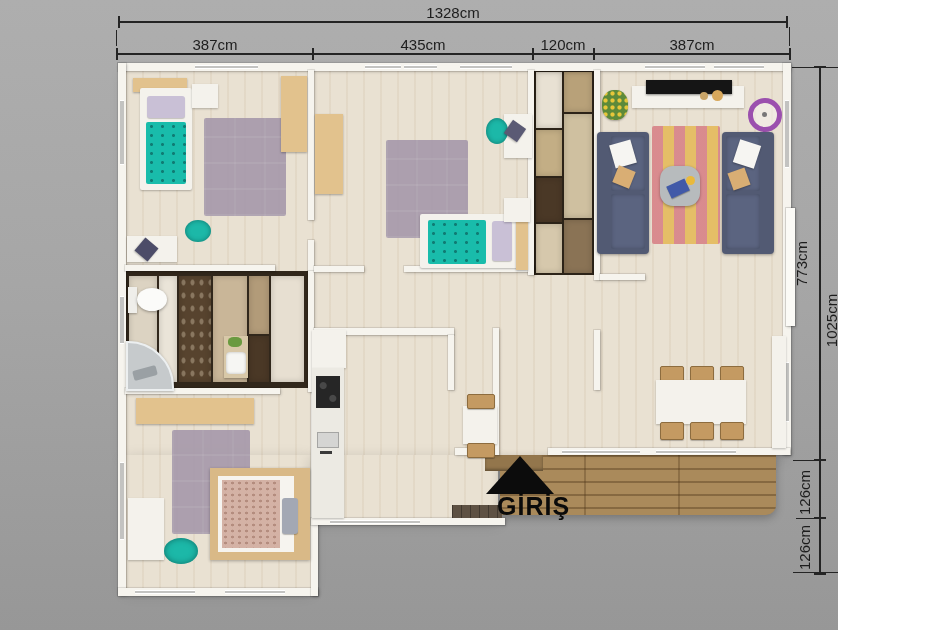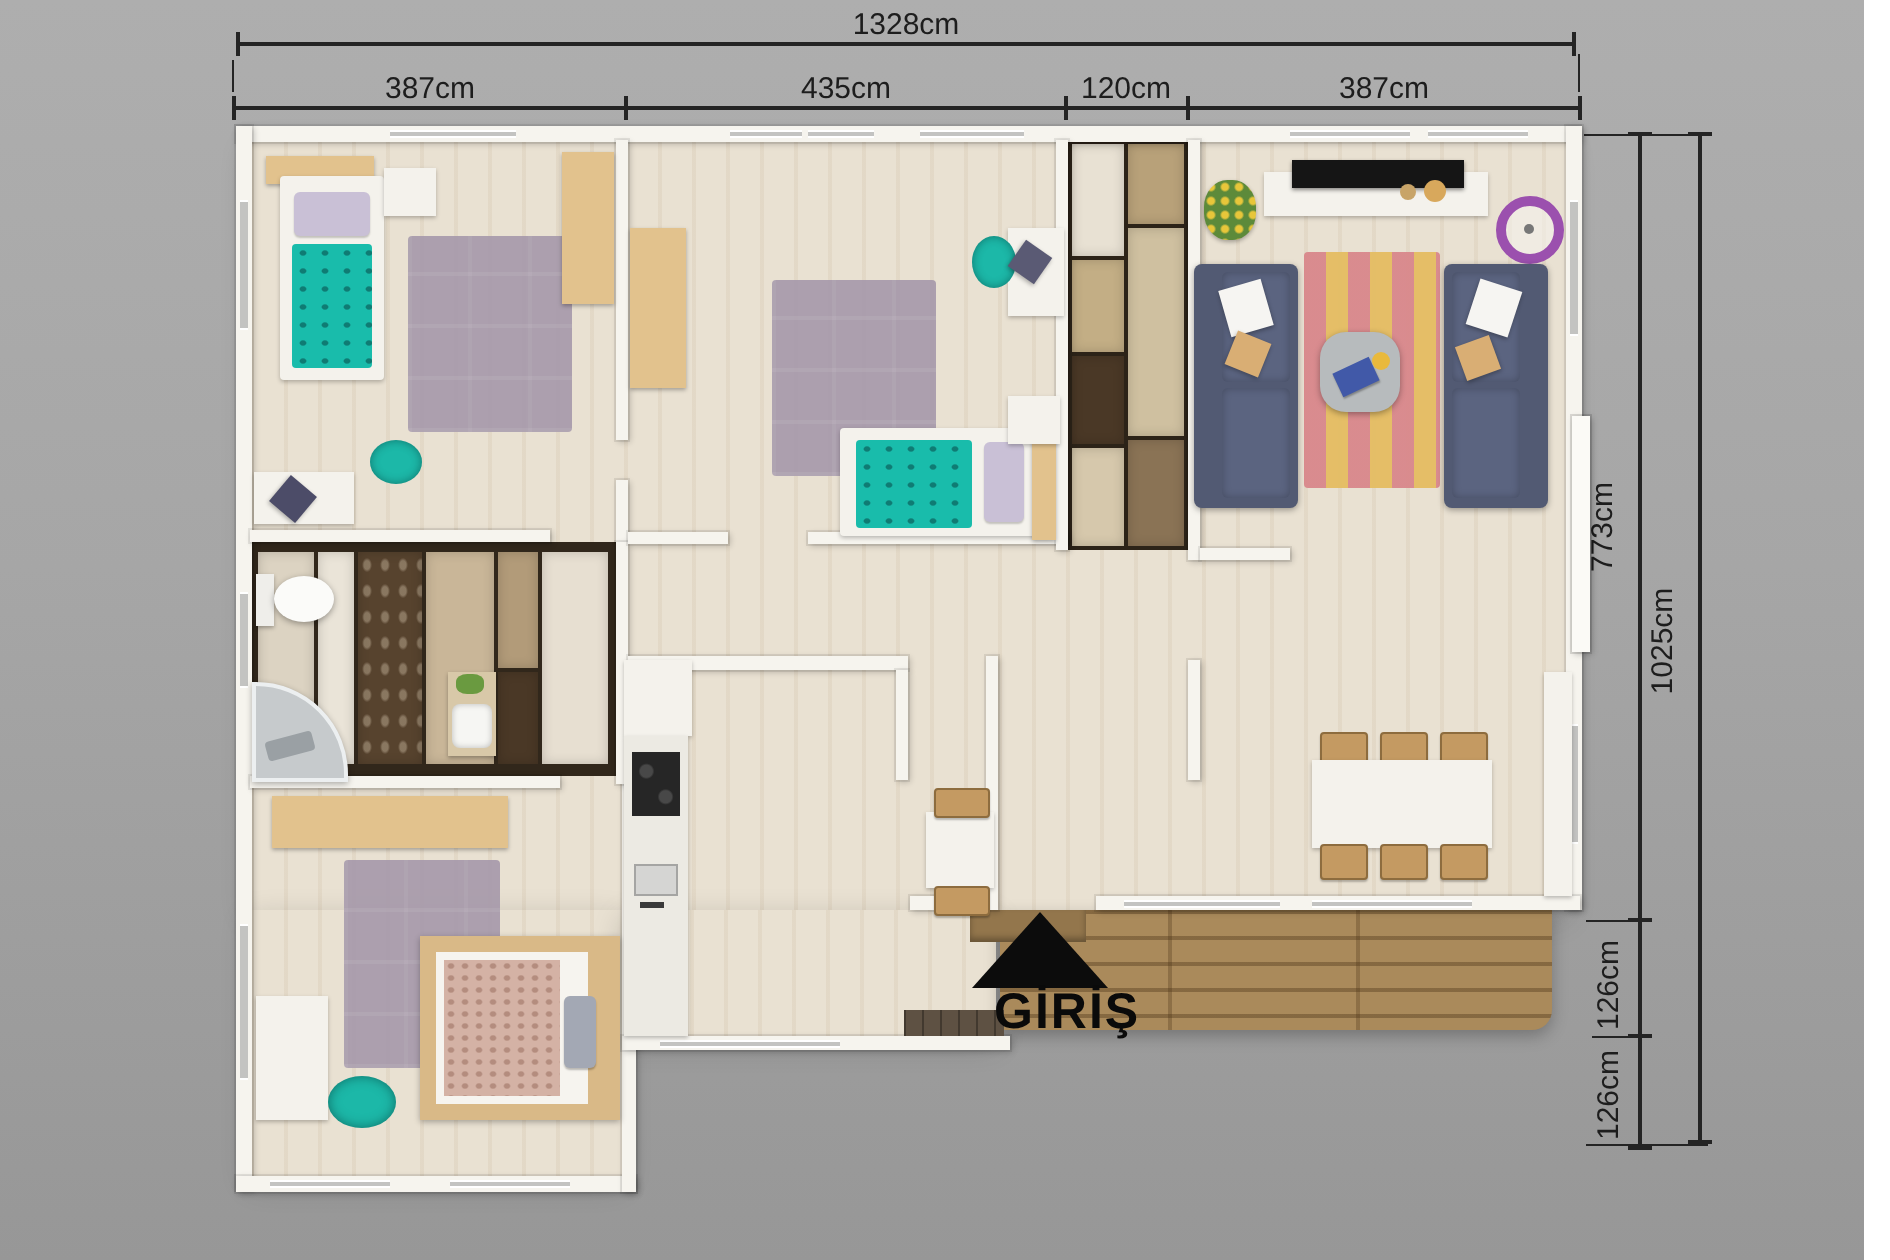--- a/index.html
+++ b/index.html
@@ -1,17 +1,17 @@
 <!DOCTYPE html>
 <html><head>
 <meta charset="utf-8">
 <style>
   html,body{margin:0;padding:0;}
   #canvas{
-    position:relative; width:932px; height:630px; overflow:hidden;
+    position:relative; width:838px; height:630px; overflow:hidden;
     background:linear-gradient(180deg,#aeaeae 0%,#a6a6a6 45%,#979797 100%);
     font-family:"Liberation Sans", sans-serif;
   }
   .abs{position:absolute;}
   
   .dline{position:absolute;background:#242424;}
   .dlabel{position:absolute;color:#1d1d1d;font-size:15px;text-align:center;white-space:nowrap;}
   .vlabel{position:absolute;color:#1d1d1d;font-size:15px;white-space:nowrap;transform:rotate(-90deg);transform-origin:center center;}
   
   .wall{position:absolute;background:#f6f4ee;box-shadow:0 0 0 1px rgba(0,0,0,.08),1px 1px 3px rgba(0,0,0,.22);}

